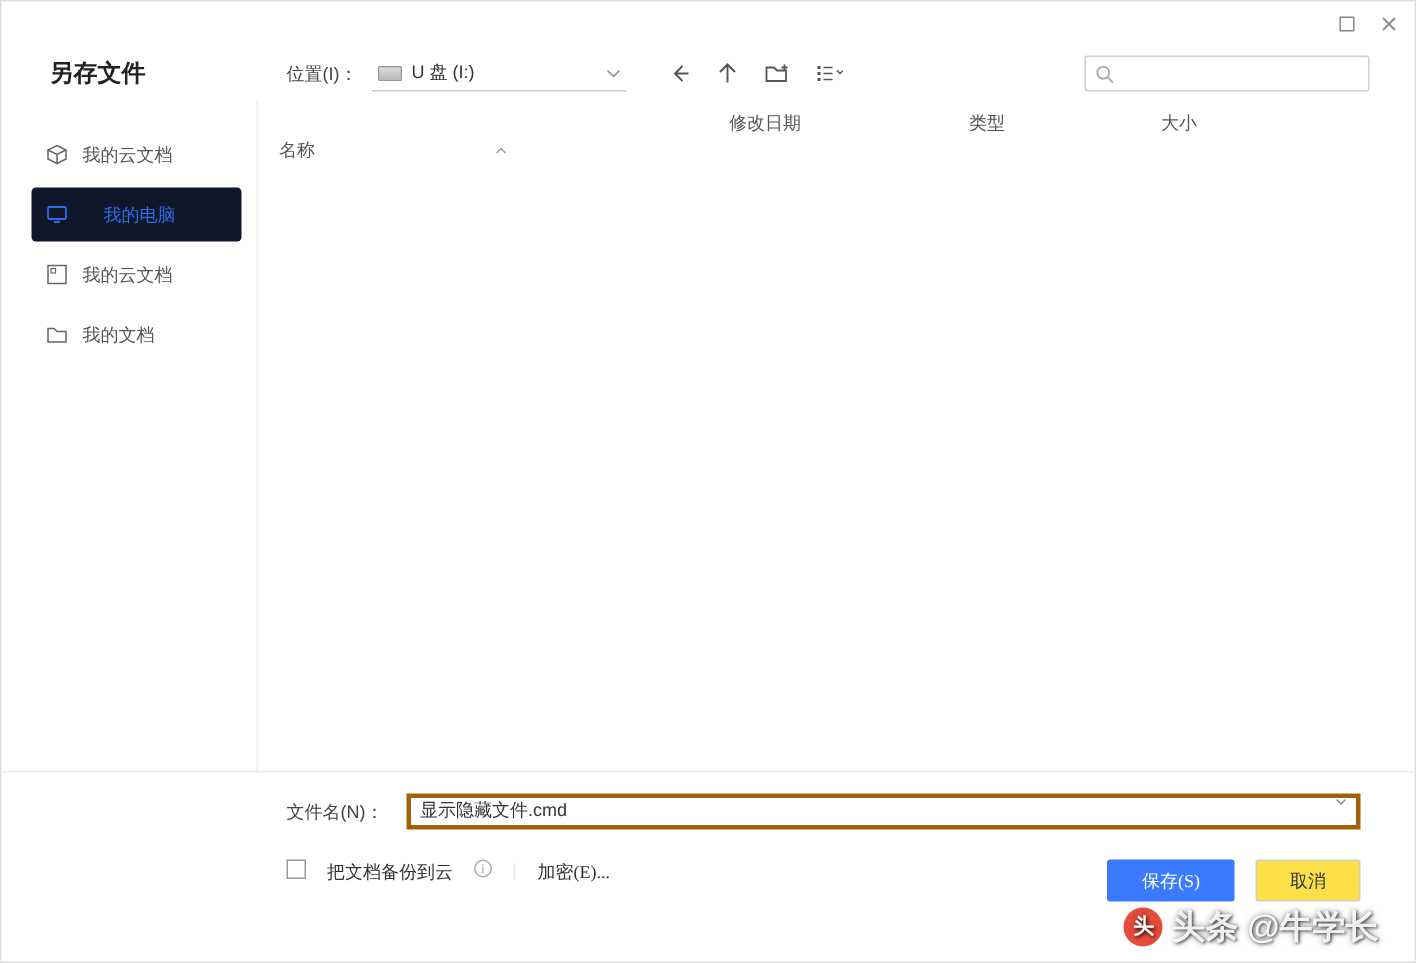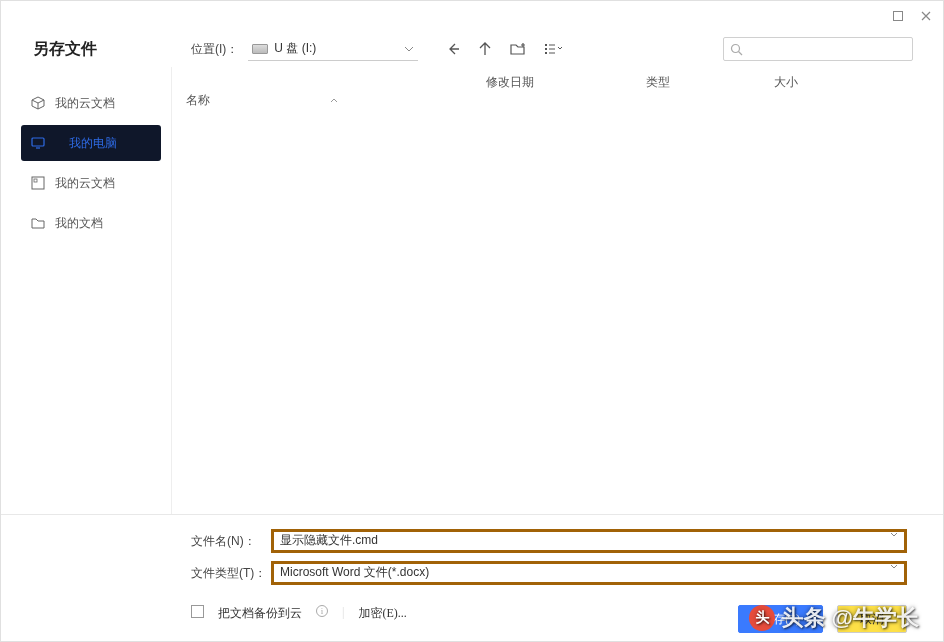--- a/index.html
+++ b/index.html
@@ -312,31 +312,20 @@
     <span class="form-label">文件名(N)：</span>
     <div class="form-input">
       <span>显示隐藏文件.cmd</span>
       <span class="chev-sm">
         <svg width="8" height="5" viewBox="0 0 8 5">
             <path d="M1 1 L4 4 L7 1" fill="none" stroke="#888" stroke-width="1"></path>
           </svg>
       </span>
     </div>
   </div>
-  <div class="form-row">
-    <span class="form-label">文件类型(T)：</span>
-    <div class="form-input">
-      <span>Microsoft Word 文件(*.docx)</span>
-      <span class="chev-sm">
-        <svg width="8" height="5" viewBox="0 0 8 5">
-            <path d="M1 1 L4 4 L7 1" fill="none" stroke="#888" stroke-width="1"></path>
-          </svg>
-      </span>
-    </div>
-  </div>
   <div class="action-row">
     <span class="chk"></span>
     <span>把文档备份到云</span>
     <span class="info-icon">i</span>
     <span class="divider">|</span>
     <span style="cursor:pointer;">加密(E)...</span>
     <div class="spacer2"></div>
     <div class="btn primary">保存(S)</div>
     <div class="btn">取消</div>
   </div>

